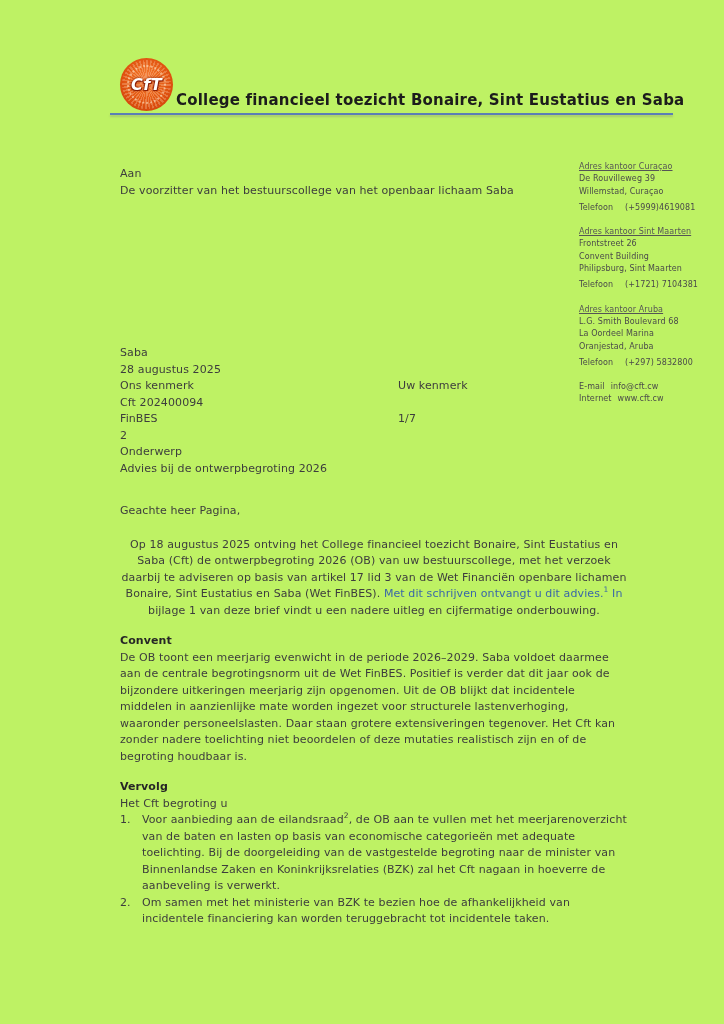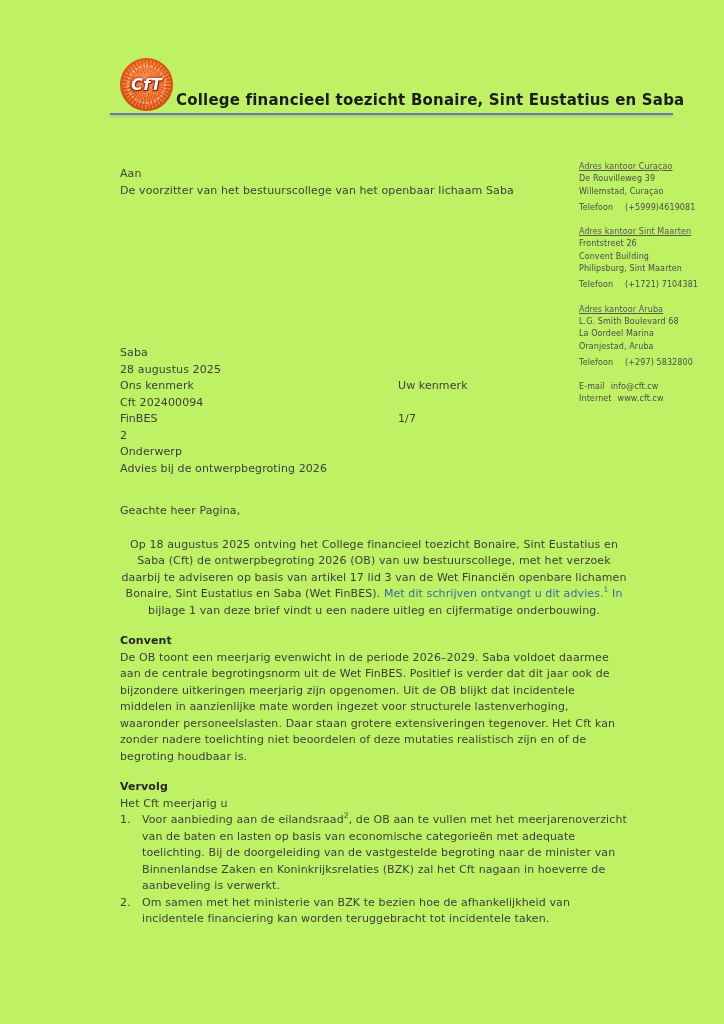--- a/index.html
+++ b/index.html
@@ -156,21 +156,21 @@
     </div>
 
     <div class="salutation">Geachte heer Pagina,</div>
 
     <div class="para"><span>Op 18 augustus 2025 ontving het College financieel toezicht Bonaire, Sint Eustatius en Saba (Cft) de ontwerpbegroting 2026 (OB) van uw bestuurscollege, met het verzoek daarbij te adviseren op basis van artikel 17 lid 3 van de Wet Financiën openbare lichamen Bonaire, Sint Eustatius en Saba (Wet FinBES). </span><span class="link-sentence"><span>Met dit schrijven ontvangt u dit advies.</span><sup>1</sup><span> In</span></span><span> bijlage 1 van deze brief vindt u een nadere uitleg en cijfermatige onderbouwing.</span></div>
 
     <div class="section-heading">Convent</div>
     <div>De OB toont een meerjarig evenwicht in de periode 2026–2029. Saba voldoet daarmee aan de centrale begrotingsnorm uit de Wet FinBES. Positief is verder dat dit jaar ook de bijzondere uitkeringen meerjarig zijn opgenomen. Uit de OB blijkt dat incidentele middelen in aanzienlijke mate worden ingezet voor structurele lastenverhoging, waaronder personeelslasten. Daar staan grotere extensiveringen tegenover. Het Cft kan zonder nadere toelichting niet beoordelen of deze mutaties realistisch zijn en of de begroting houdbaar is.</div>
 
     <div class="section-heading">Vervolg</div>
-    <div>Het Cft meerjarig u</div>
+    <div>Het Cft begroting u</div>
 
     <div class="advice-list">
       <div class="advice-item">
         <span class="advice-num">1.</span>
         <span class="advice-text"><span>Voor aanbieding aan de eilandsraad</span><sup>2</sup><span>, de OB aan te vullen met het meerjarenoverzicht van de baten en lasten op basis van economische categorieën met adequate toelichting. Bij de doorgeleiding van de vastgestelde begroting naar de minister van Binnenlandse Zaken en Koninkrijksrelaties (BZK) zal het Cft nagaan in hoeverre de aanbeveling is verwerkt.</span></span>
       </div>
       <div class="advice-item">
         <span class="advice-num">2.</span>
         <span class="advice-text"><span>Om samen met het ministerie van BZK te bezien hoe de afhankelijkheid van incidentele financiering kan worden teruggebracht tot incidentele taken.</span><sup></sup><span></span></span>
       </div>

